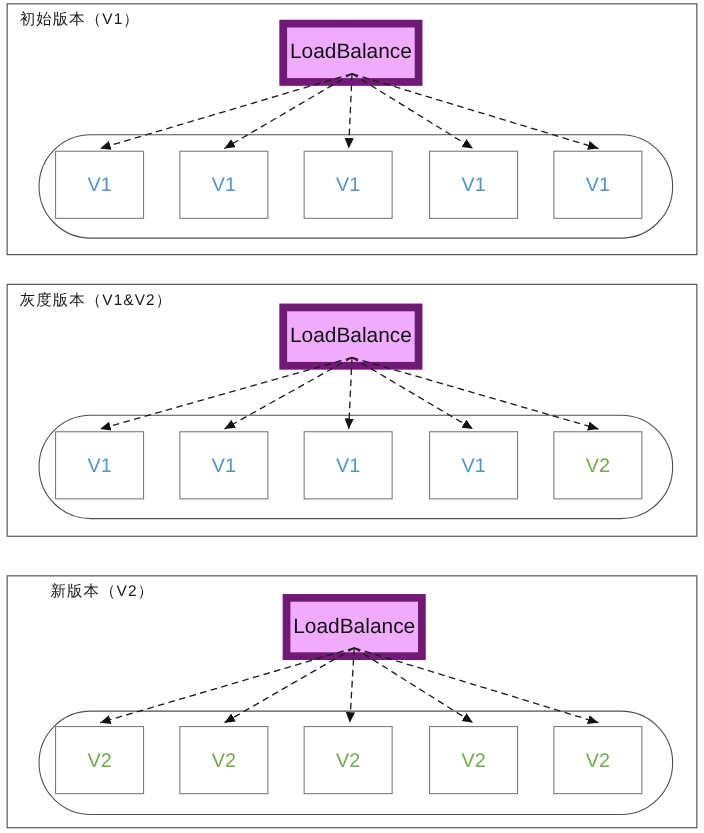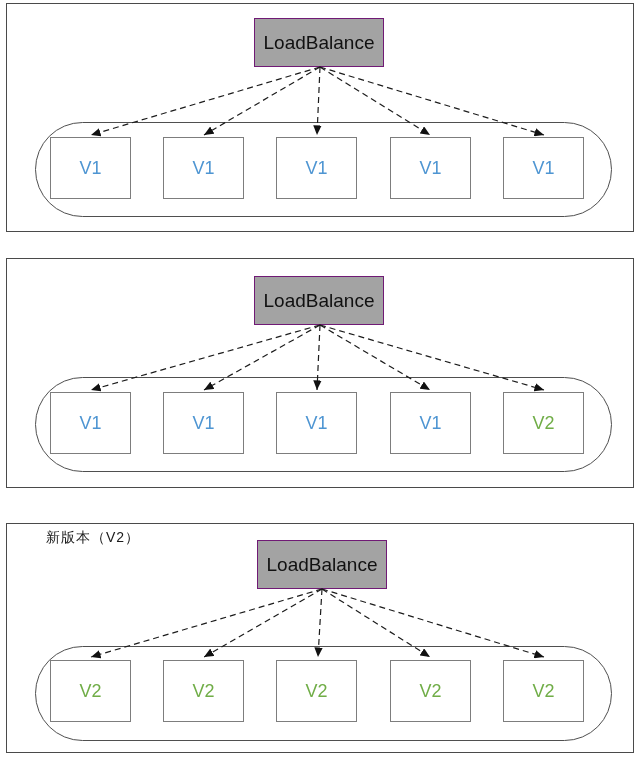--- a/index.html
+++ b/index.html
@@ -31,23 +31,23 @@
     font-size: 14px;
     color: #1a1a1a;
     letter-spacing: 1px;
     white-space: nowrap;
   }
   .lb-box {
     position: absolute;
     left: 247px;
     top: 14px;
     width: 130px;
-    height: 49px;
-    border: 1px solid #701a75;
-    background: #a3a3a3;
+    height: 60px;
+    border: 7px solid #701a75;
+    background: #f0abfc;
     display: flex;
     align-items: center;
     justify-content: center;
     font-size: 19px;
     color: #111111;
     box-sizing: border-box;
   }
   .stadium {
     position: absolute;
     left: 28px;
@@ -89,20 +89,21 @@
     stroke-width: 1.2;
     stroke-dasharray: 6 4;
   }
 </style>
 </head>
 <body>
 
 <div class="page">
 
   <section class="panel" style="top:3px;">
+    <div class="panel-title">初始版本（V1）</div>
     <div class="lb-box">LoadBalance</div>
     <div class="stadium"></div>
     <svg class="arrows" width="628" height="227" aria-hidden="true">
       <defs>
         <marker id="ah0" markerWidth="9" markerHeight="7" refX="8" refY="3.5" orient="auto">
           <path d="M0,0 L8,3.5 L0,7 Z" fill="#111111"></path>
         </marker>
       </defs>
       <line x1="313" y1="63" x2="84" y2="131" marker-end="url(#ah0)"></line>
       <line x1="313" y1="63" x2="197" y2="131" marker-end="url(#ah0)"></line>
@@ -111,20 +112,21 @@
       <line x1="313" y1="63" x2="537" y2="131" marker-end="url(#ah0)"></line>
     </svg>
     <div class="node n1" style="color: rgb(78, 149, 210);">V1</div>
     <div class="node n2" style="color: rgb(78, 149, 210);">V1</div>
     <div class="node n3" style="color: rgb(78, 149, 210);">V1</div>
     <div class="node n4" style="color: rgb(78, 149, 210);">V1</div>
     <div class="node n5" style="color: rgb(78, 149, 210);">V1</div>
   </section>
 
   <section class="panel" style="top:258px; height:230px;">
+    <div class="panel-title">灰度版本（V1&amp;V2）</div>
     <div class="lb-box" style="top:17px;">LoadBalance</div>
     <div class="stadium"></div>
     <svg class="arrows" width="628" height="228" aria-hidden="true">
       <defs>
         <marker id="ah1" markerWidth="9" markerHeight="7" refX="8" refY="3.5" orient="auto">
           <path d="M0,0 L8,3.5 L0,7 Z" fill="#111111"></path>
         </marker>
       </defs>
       <line x1="313" y1="66" x2="84" y2="131" marker-end="url(#ah1)"></line>
       <line x1="313" y1="66" x2="197" y2="131" marker-end="url(#ah1)"></line>

